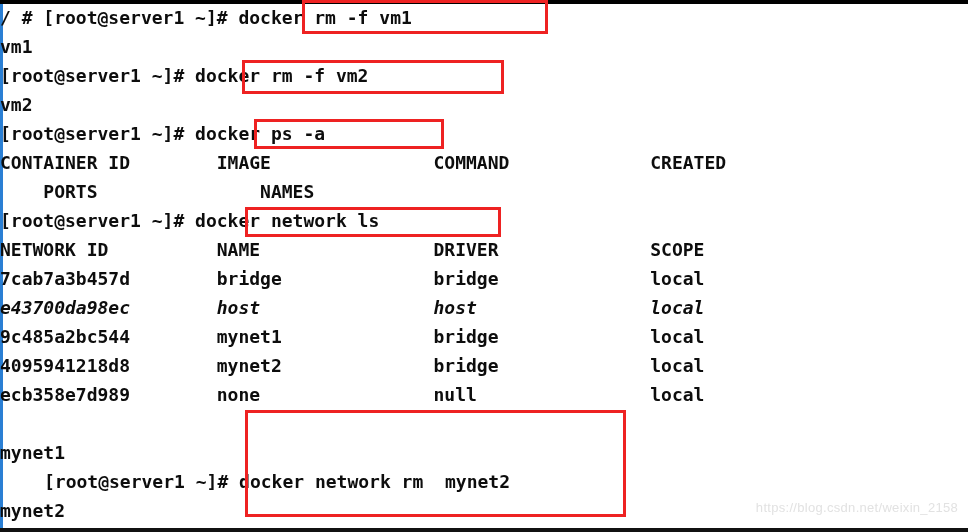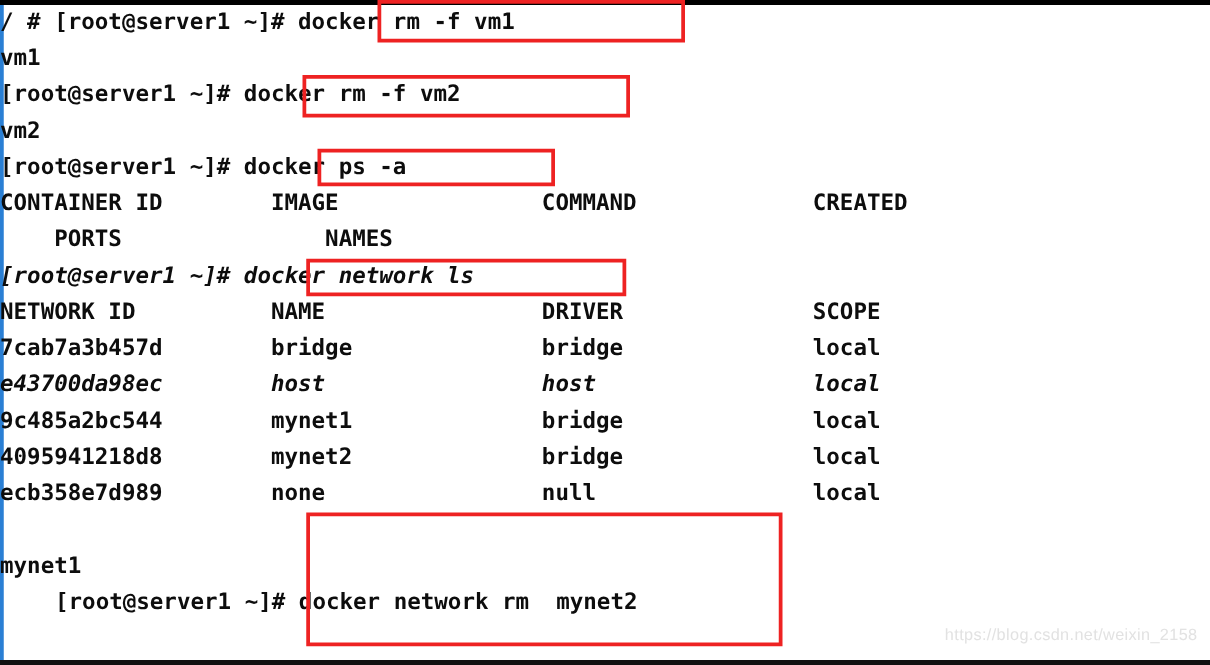--- a/index.html
+++ b/index.html
@@ -86,29 +86,30 @@
   <div class="left-rail"></div>
 
   <div id="term">
       <div class="line" style="top: 0px;">/ # [root@server1 ~]# docker rm -f vm1</div>
       <div class="line" style="top: 29px;">vm1</div>
       <div class="line" style="top: 58px;">[root@server1 ~]# docker rm -f vm2</div>
       <div class="line" style="top: 87px;">vm2</div>
       <div class="line" style="top: 116px;">[root@server1 ~]# docker ps -a</div>
       <div class="line" style="top: 145px;">CONTAINER ID        IMAGE               COMMAND             CREATED</div>
       <div class="line" style="top: 174px;">    PORTS               NAMES</div>
-      <div class="line" style="top: 203px; font-style: italic;">[root@server1 ~]# docker network ls</div>
+      <div class="line" style="top: 203px;">[root@server1 ~]# docker network ls</div>
       <div class="line" style="top: 232px;">NETWORK ID          NAME                DRIVER              SCOPE</div>
       <div class="line" style="top: 261px;">7cab7a3b457d        bridge              bridge              local</div>
       <div class="line" style="top: 290px; font-style: italic;">e43700da98ec        host                host                local</div>
       <div class="line" style="top: 319px;">9c485a2bc544        mynet1              bridge              local</div>
       <div class="line" style="top: 348px;">4095941218d8        mynet2              bridge              local</div>
       <div class="line" style="top: 377px;">ecb358e7d989        none                null                local</div>
       <div class="line" style="top: 435px;">mynet1</div>
       <div class="line" style="top: 464px; margin-left: 44px;">[root@server1 ~]# docker network rm  mynet2</div>
+      <div class="line" style="top: 493px;">mynet2</div>
     </div>
 
   <div id="annotation-layer">
       <div class="redbox" style="left: 302px; top: 0px; width: 246px; height: 34px; border-color: rgb(238, 34, 34);"></div>
       <div class="redbox" style="left: 242px; top: 60px; width: 262px; height: 34px; border-color: rgb(238, 34, 34);"></div>
       <div class="redbox" style="left: 254px; top: 119px; width: 190px; height: 30px; border-color: rgb(238, 34, 34);"></div>
       <div class="redbox" style="left: 245px; top: 207px; width: 256px; height: 30px; border-color: rgb(238, 34, 34);"></div>
       <div class="redbox" style="left: 245px; top: 410px; width: 381px; height: 107px; border-color: rgb(238, 34, 34);"></div>
     </div>
 

